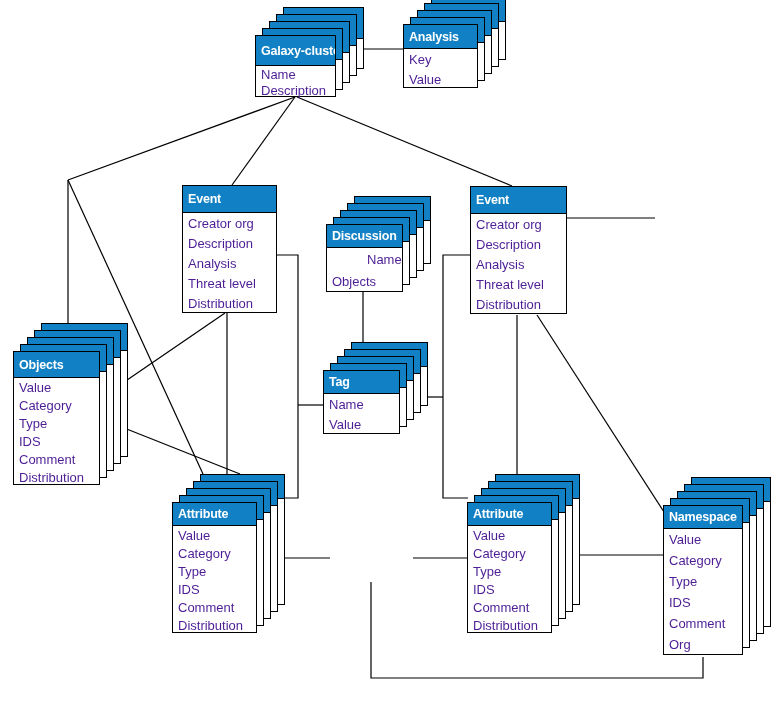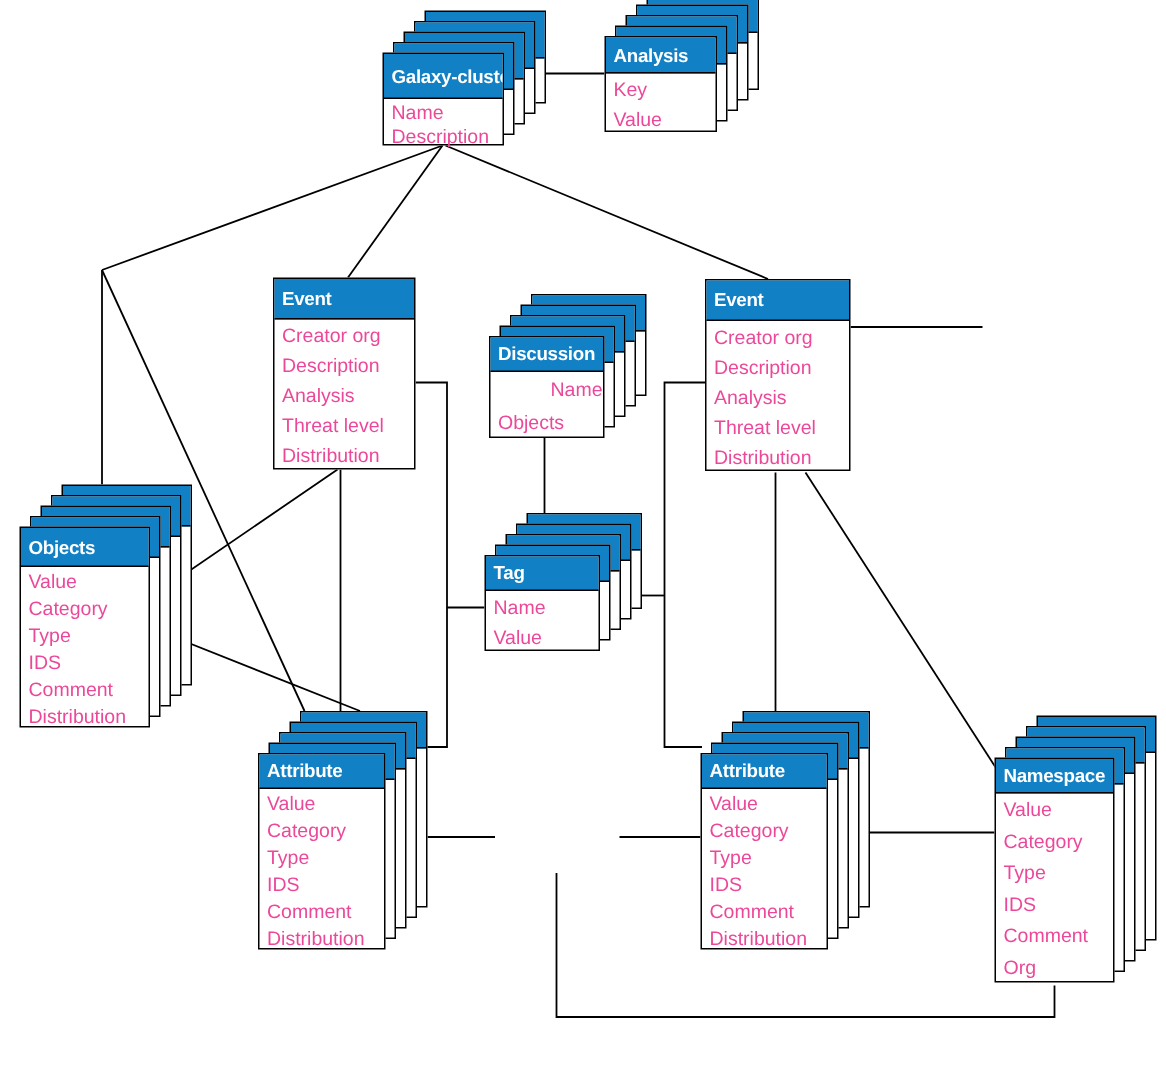--- a/index.html
+++ b/index.html
@@ -38,21 +38,21 @@
     font-size:12.5px;
     display:flex;align-items:center;
     padding-left:5px;
     border-bottom:1.5px solid var(--border,#000);
     box-sizing:border-box;
     white-space:nowrap;overflow:hidden;
     letter-spacing:-0.2px;
   }
   .box .row{
     font-size:13px;
-    color:#ec4899;
+    color:#4c1d95;
     padding-left:5px;
     display:flex;align-items:center;
     white-space:nowrap;overflow:hidden;
   }
 </style>
 </head>
 <body>
 
 <div id="canvas" style="--canvas: #ffffff; --hfill: #1180c4; --htext: #ffffff; --boxfill: #ffffff; --border: #000000; --line: #000000;">
   <svg id="wires" width="777" height="719" viewBox="0 0 777 719">

